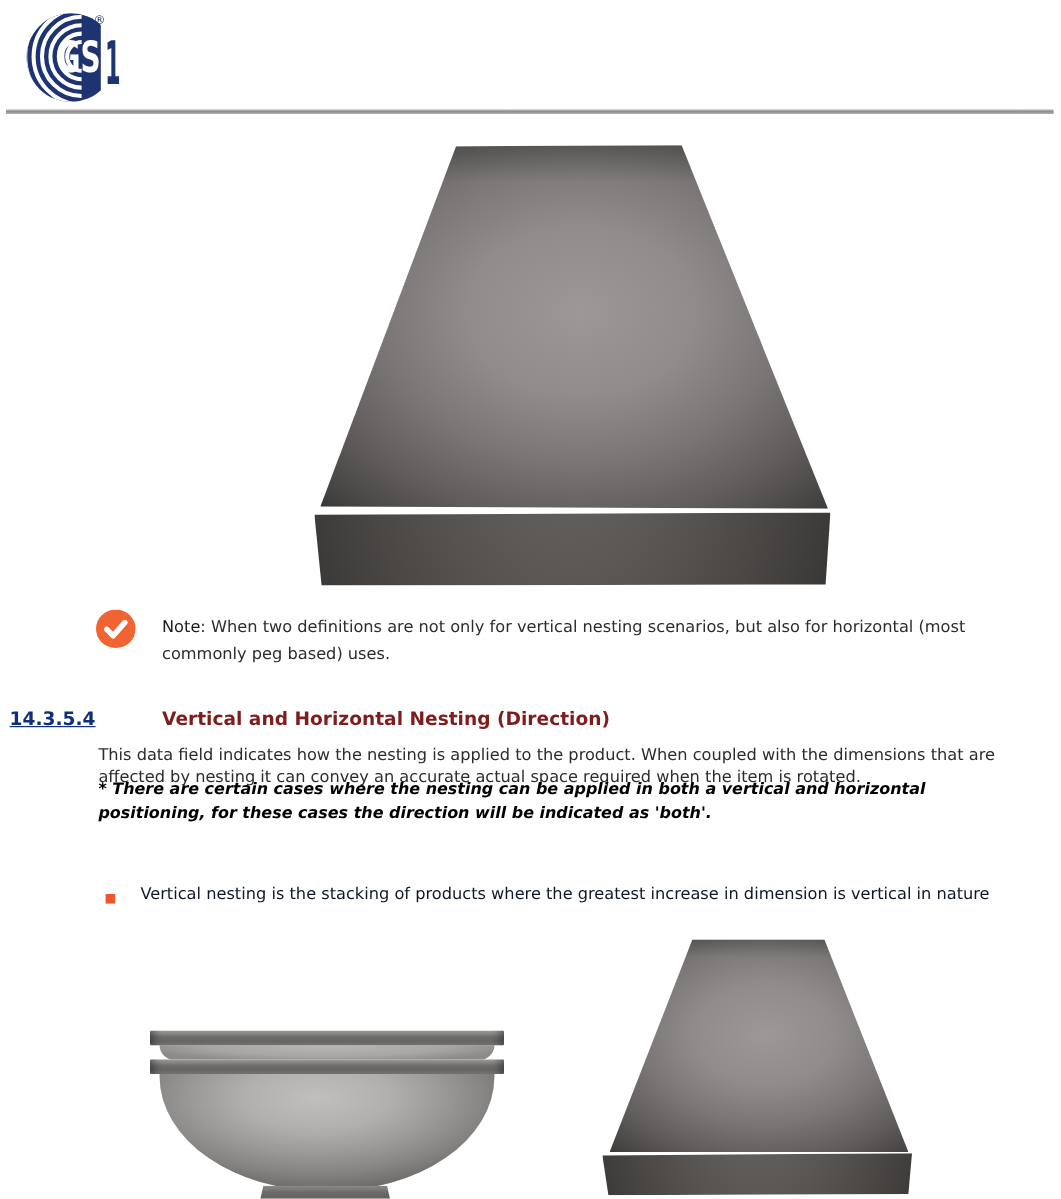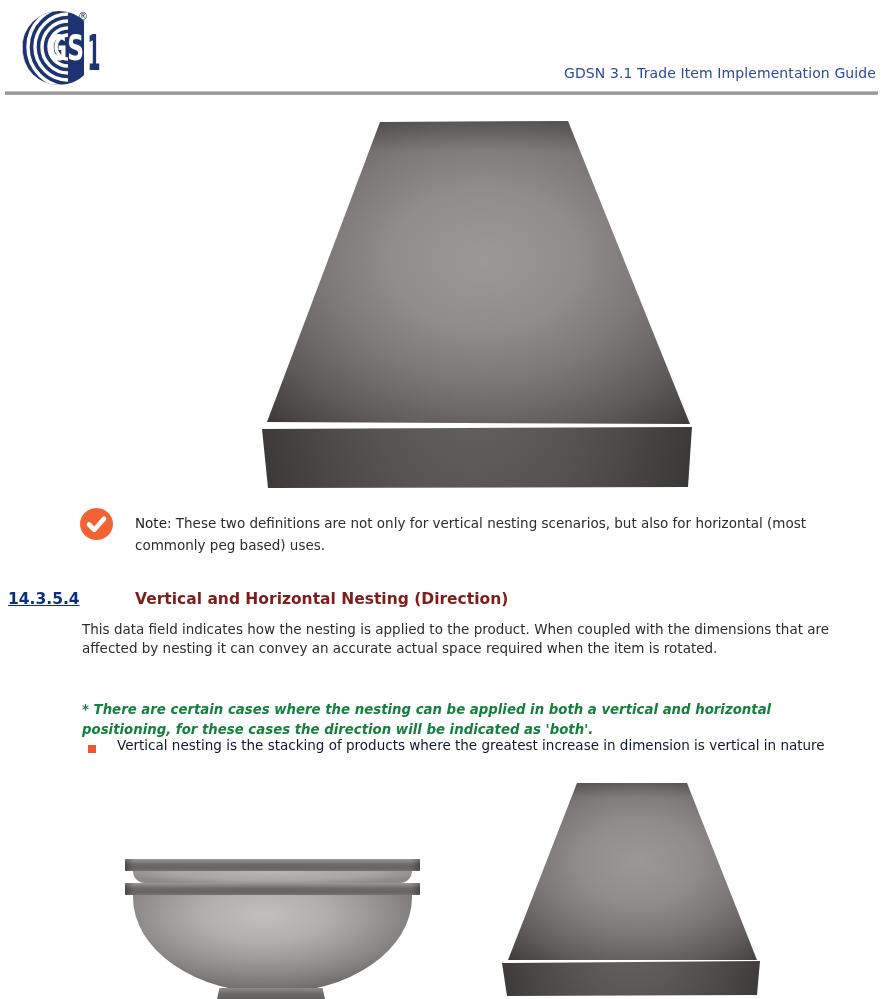--- a/index.html
+++ b/index.html
@@ -84,22 +84,22 @@
   }
   .sec-title{
     position:absolute;left:135px;top:590px;
     font-size:15.5px;font-weight:bold;color:#7f1d1d;
   }
   .para{
     position:absolute;left:82px;top:620px;width:788px;
     font-size:13.5px;line-height:18.5px;color:#2c2c2c;
   }
   .em-para{
-    position:absolute;left:82px;top:700px;width:772px;
-    font-size:13.3px;line-height:20px;color:#15803d;
+    position:absolute;left:82px;top:649px;width:772px;
+    font-size:13.3px;line-height:20px;color:#000000;
     font-weight:bold;font-style:italic;
   }
   .bullet-square{
     position:absolute;left:88px;top:745px;width:8px;height:8px;
     background:#f1552e;
   }
   .bullet-text{
     position:absolute;left:117px;top:736px;width:748px;
     font-size:13.5px;line-height:18.5px;color:#0f172a;
   }
@@ -123,34 +123,33 @@
       <path d="M54,6  A33,33 0 0 0 54,72"></path>
       <path d="M54,-1 A40,40 0 0 0 54,79"></path>
       <path d="M54,-8 A47,47 0 0 0 54,86"></path>
     </g>
     <text x="34" y="52" font-size="36" font-weight="bold" fill="#ffffff" font-family="DejaVu Sans, sans-serif" textLength="36" lengthAdjust="spacingAndGlyphs">GS</text>
     <rect x="70" y="12" width="22" height="56" fill="#ffffff"></rect>
     <text x="73.5" y="62" font-size="50" font-weight="bold" fill="#1e3472" font-family="DejaVu Sans, sans-serif" textLength="13" lengthAdjust="spacingAndGlyphs">1</text>
     <text x="64" y="12" font-size="10" fill="#1e3472" font-family="DejaVu Sans, sans-serif">®</text>
   </svg>
 
-  <div class="header-title">GDSN 3.1 Trade Item Implementation Guide</div>
   <div class="header-rule"></div>
 
   <div class="fig fig-top">
     <div class="sheet sheet-band band"></div>
     <div class="sheet sheet-face face"></div>
   </div>
 
   <svg class="note-icon" viewBox="0 0 33 32" xmlns="http://www.w3.org/2000/svg">
     <ellipse cx="16.5" cy="16" rx="16.5" ry="16" fill="#f26334"></ellipse>
     <path d="M9 16.5 L14.3 21.8 L24 10.8" stroke="#ffffff" stroke-width="4.6" fill="none" stroke-linecap="round" stroke-linejoin="round"></path>
   </svg>
   <div class="note-text">
-    <b>Note</b><span>: These two definitions are not only for vertical nesting scenarios, but also for horizontal (most commonly peg based) uses.</span>
+    <b>Note</b><span>: When two definitions are not only for vertical nesting scenarios, but also for horizontal (most commonly peg based) uses.</span>
   </div>
 
   <div class="sec-num">14.3.5.4</div>
   <div class="sec-title">Vertical and Horizontal Nesting (Direction)</div>
 
   <div class="para">This data field indicates how the nesting is applied to the product. When coupled with the dimensions that are affected by nesting it can convey an accurate actual space required when the item is rotated.</div>
 
   <div class="em-para">* There are certain cases where the nesting can be applied in both a vertical and horizontal positioning, for these cases the direction will be indicated as 'both'.</div>
 
   <div class="bullet-square"></div>

